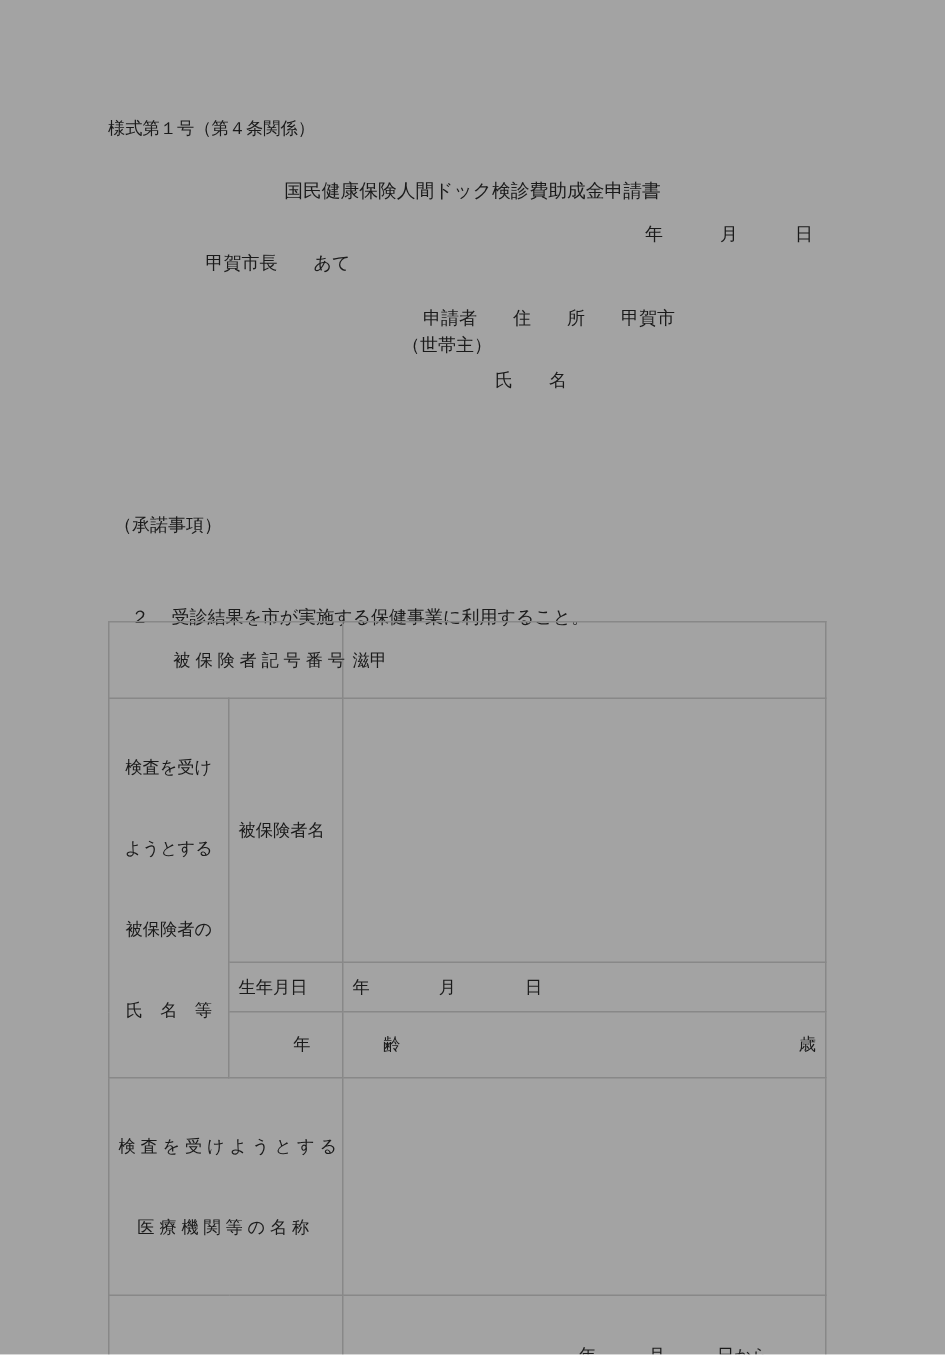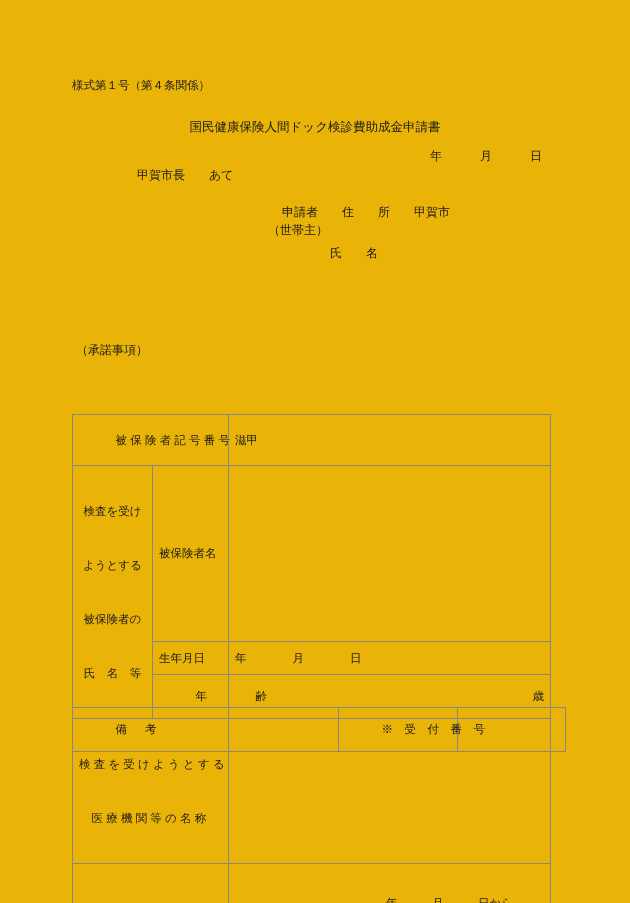--- a/index.html
+++ b/index.html
@@ -8,21 +8,21 @@
     background: #ffffff;
   }
   body {
     font-family: "DejaVu Serif", "Liberation Serif", serif;
     color: #1a1a1a;
   }
   #page {
     position: relative;
     width: 630px;
     height: 903px;
-    background: #eab308;
+    background: #a3a3a3;
     box-sizing: border-box;
     overflow: hidden;
     text-decoration: underline;
   }
 
   
   .txt { position: absolute; white-space: pre; line-height: 1; }
   .f11 { font-size: 11.5px; }
   .f12 { font-size: 12px; }
 
@@ -114,20 +114,23 @@
   <div class="txt f12" id="applicant-label">申請者　　住　　所　　甲賀市</div>
 
   <div class="txt f12" id="applicant-note">（世帯主）</div>
 
   <div class="txt f12" id="applicant-name">氏　　名</div>
 
 
   <div class="txt f12" id="consent-title">（承諾事項）</div>
 
 
+  <div class="consent-item" id="consent-2">
+    <span class="consent-num">２</span><span>受診結果を市が実施する保健事業に利用すること。</span>
+  </div>
 
   <table id="table-main">
     <colgroup>
       <col style="width:80px">
       <col style="width:76px">
       <col style="width:322px">
     </colgroup>
     <tbody>
 
       <tr>
@@ -177,32 +180,14 @@
         <td style="position:relative;">
           <span class="nowrapline two-line indent-date2">年　　　月　　　日から</span>
           
           
         </td>
       </tr>
 
     </tbody>
   </table>
 
-  <table id="table-remarks">
-    <colgroup>
-      <col style="width:266px">
-      <col style="width:119px">
-      <col style="width:108px">
-    </colgroup>
-    <tbody>
-      <tr>
-        <td>
-          <span class="lbl-spread-2">備　考</span>
-        </td>
-        <td>
-          <span>※　受　付　番　号</span>
-        </td>
-        <td></td>
-      </tr>
-    </tbody>
-  </table>
 
 </div>
 
 </body></html>

